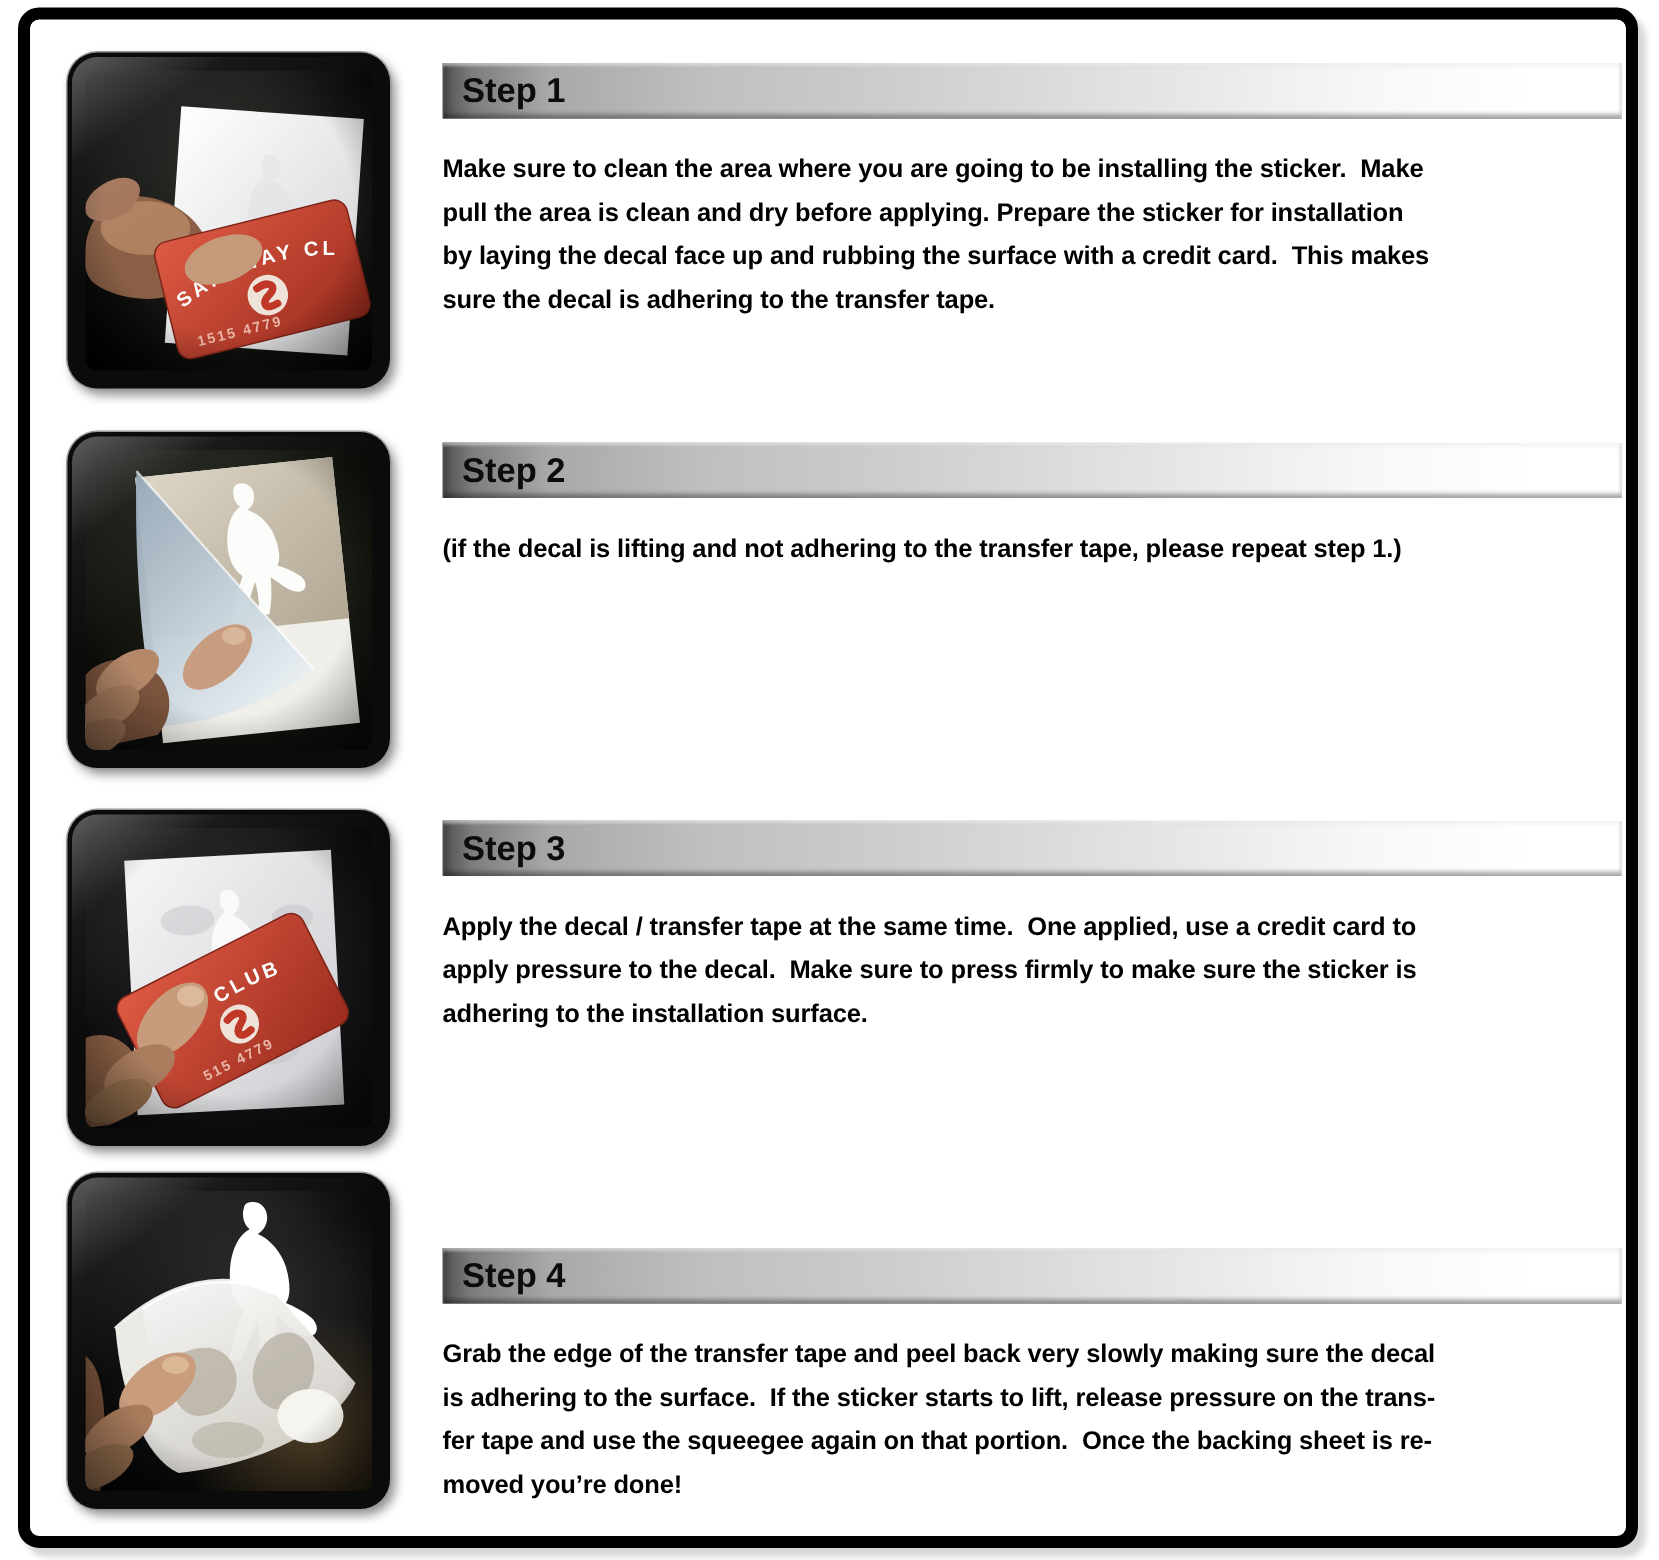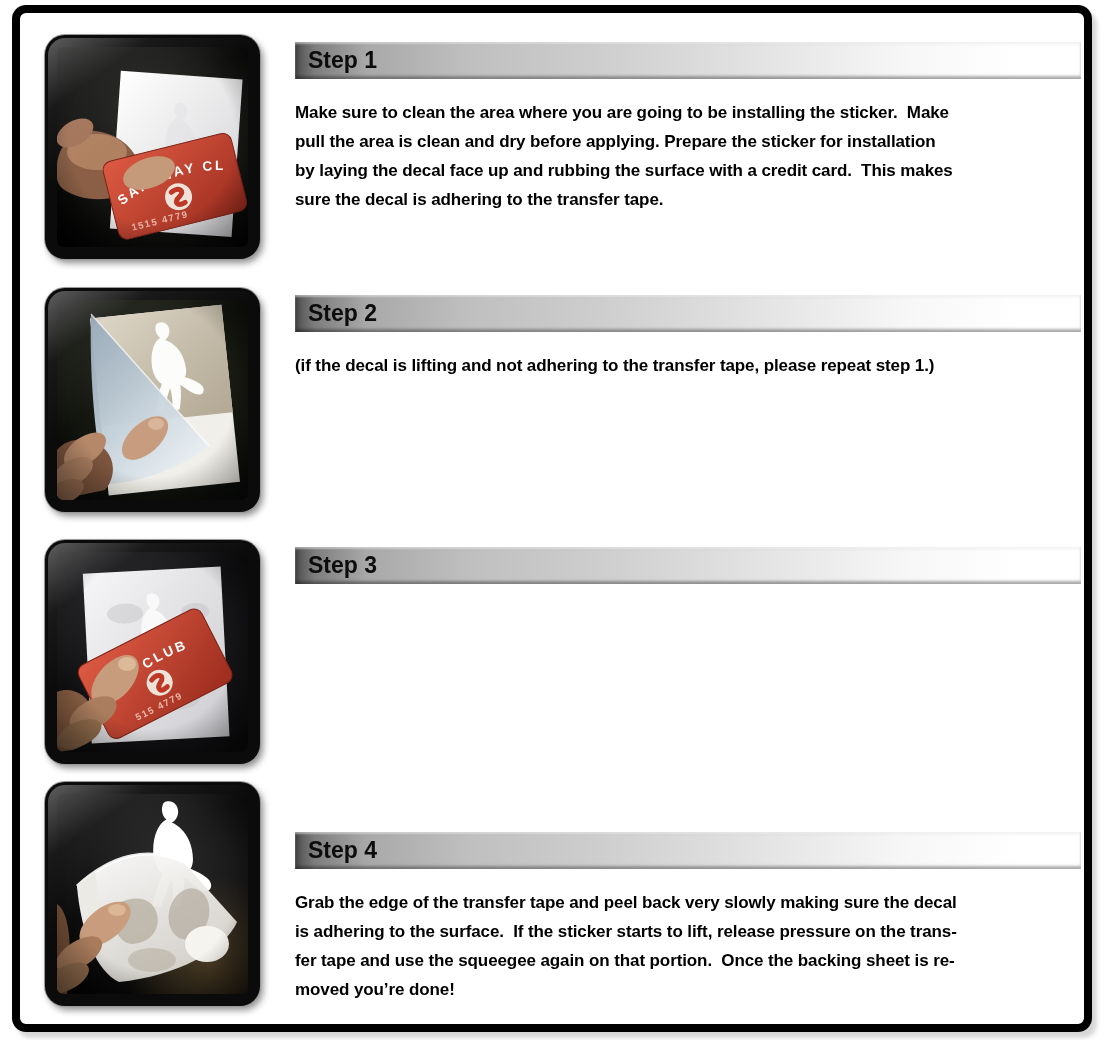--- a/index.html
+++ b/index.html
@@ -209,20 +209,23 @@
       <ellipse cx="22" cy="182" rx="24" ry="12" fill="#96704f" transform="rotate(-25 22 182)"></ellipse>
     </g>
     <rect x="0" y="0" width="191" height="200" fill="url(#s3vig)"></rect>
   </svg>
 </figure>
 
 <div class="step-content ct3">
   <h2 class="step-header">
       <span class="step-title">Step 3</span>
     </h2>
+  <p class="para">Apply the decal / transfer tape at the same time.  One applied, use a credit card to
+apply pressure to the decal.  Make sure to press firmly to make sure the sticker is
+adhering to the installation surface.</p>
 
 </div>
 
 <figure class="photo-frame ph4">
   <svg class="scene" viewBox="0 0 191 200">
     <defs>
       <radialGradient id="s4bg" cx="60%" cy="35%" r="80%">
         <stop offset="0%" stop-color="#2c2c2e"></stop>
           <stop offset="55%" stop-color="#121212"></stop>
           <stop offset="100%" stop-color="#040404"></stop>

